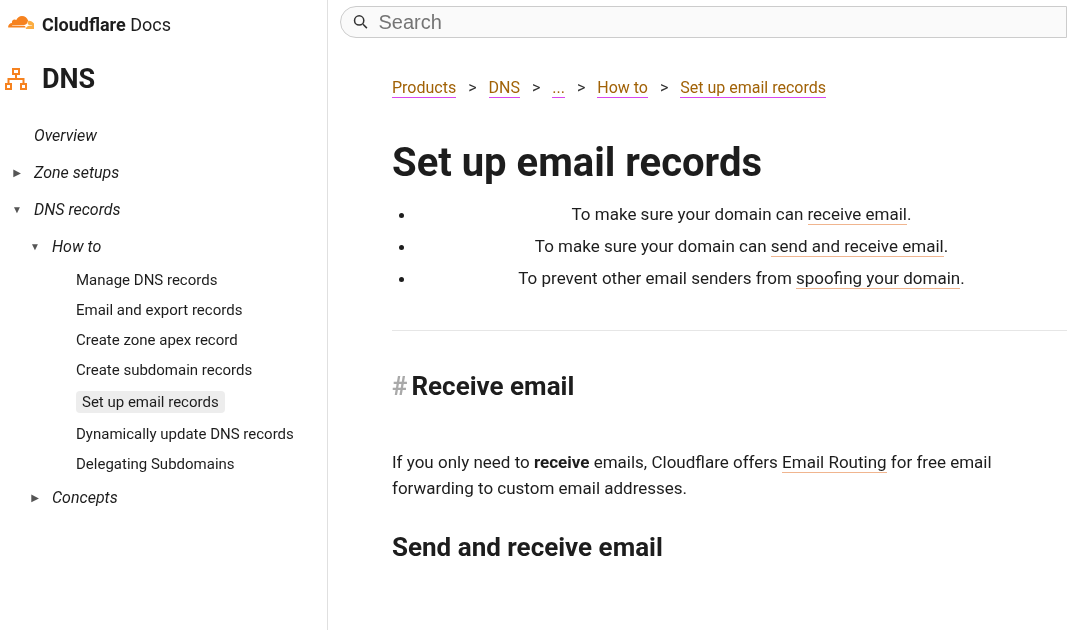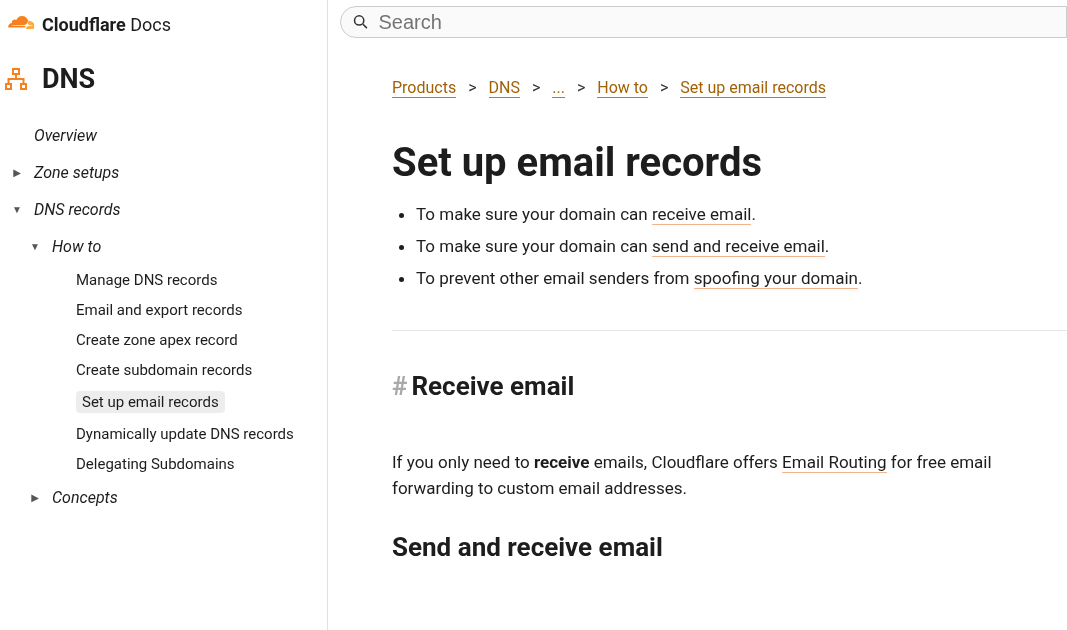--- a/index.html
+++ b/index.html
@@ -27,21 +27,21 @@
     .search-box { position: relative; width: 100%; height: 32px; border: 1px solid #ccc; border-radius: 16px 0 0 16px; background: #fafafa; display: flex; align-items: center; padding-left: 12px; }
     .search-box .mag { width: 16px; height: 16px; margin-right: 10px; }
     .search-box input { border: none; background: transparent; font-size: 20px; outline: none; width: 100%; }
     .content { padding: 34px 0 60px 0; }
     .breadcrumbs { padding-left: 0; margin-bottom: 42px; font-size: 16px; }
     .crumb { border-bottom: 1px solid #d946ef; text-decoration: none; color: #a16207; cursor: pointer; }
     .sep { margin: 0 8px; color: #333; }
     h1 { font-size: 40px; font-weight: 700; margin-bottom: 18px; }
     .intro { font-size: 17px; margin-bottom: 18px; }
     .reasons { list-style: disc; padding-left: 24px; font-size: 17px; }
-    .reasons li { margin-bottom: 12px; }
+    .reasons li { margin-bottom: 12px; text-align: center; }
     .inline-link { border-bottom: 1px solid #f0b58f; cursor: pointer; }
     hr.divider { border: none; border-top: 1px solid #e6e6e6; margin: 42px 0 40px 0; }
     h2 { font-size: 26px; font-weight: 700; margin-bottom: 18px; display: flex; align-items: center; }
     h2 .hash { color: #a9a9a9; font-weight: 700; margin-right: 4px; font-size: 26px; }
     .para { font-size: 17px; line-height: 1.55; margin-bottom: 30px; margin-top: 48px; }
     .mainpad { padding-left: 64px; padding-right: 0; }
   </style>
 </head>
 <body>
 

